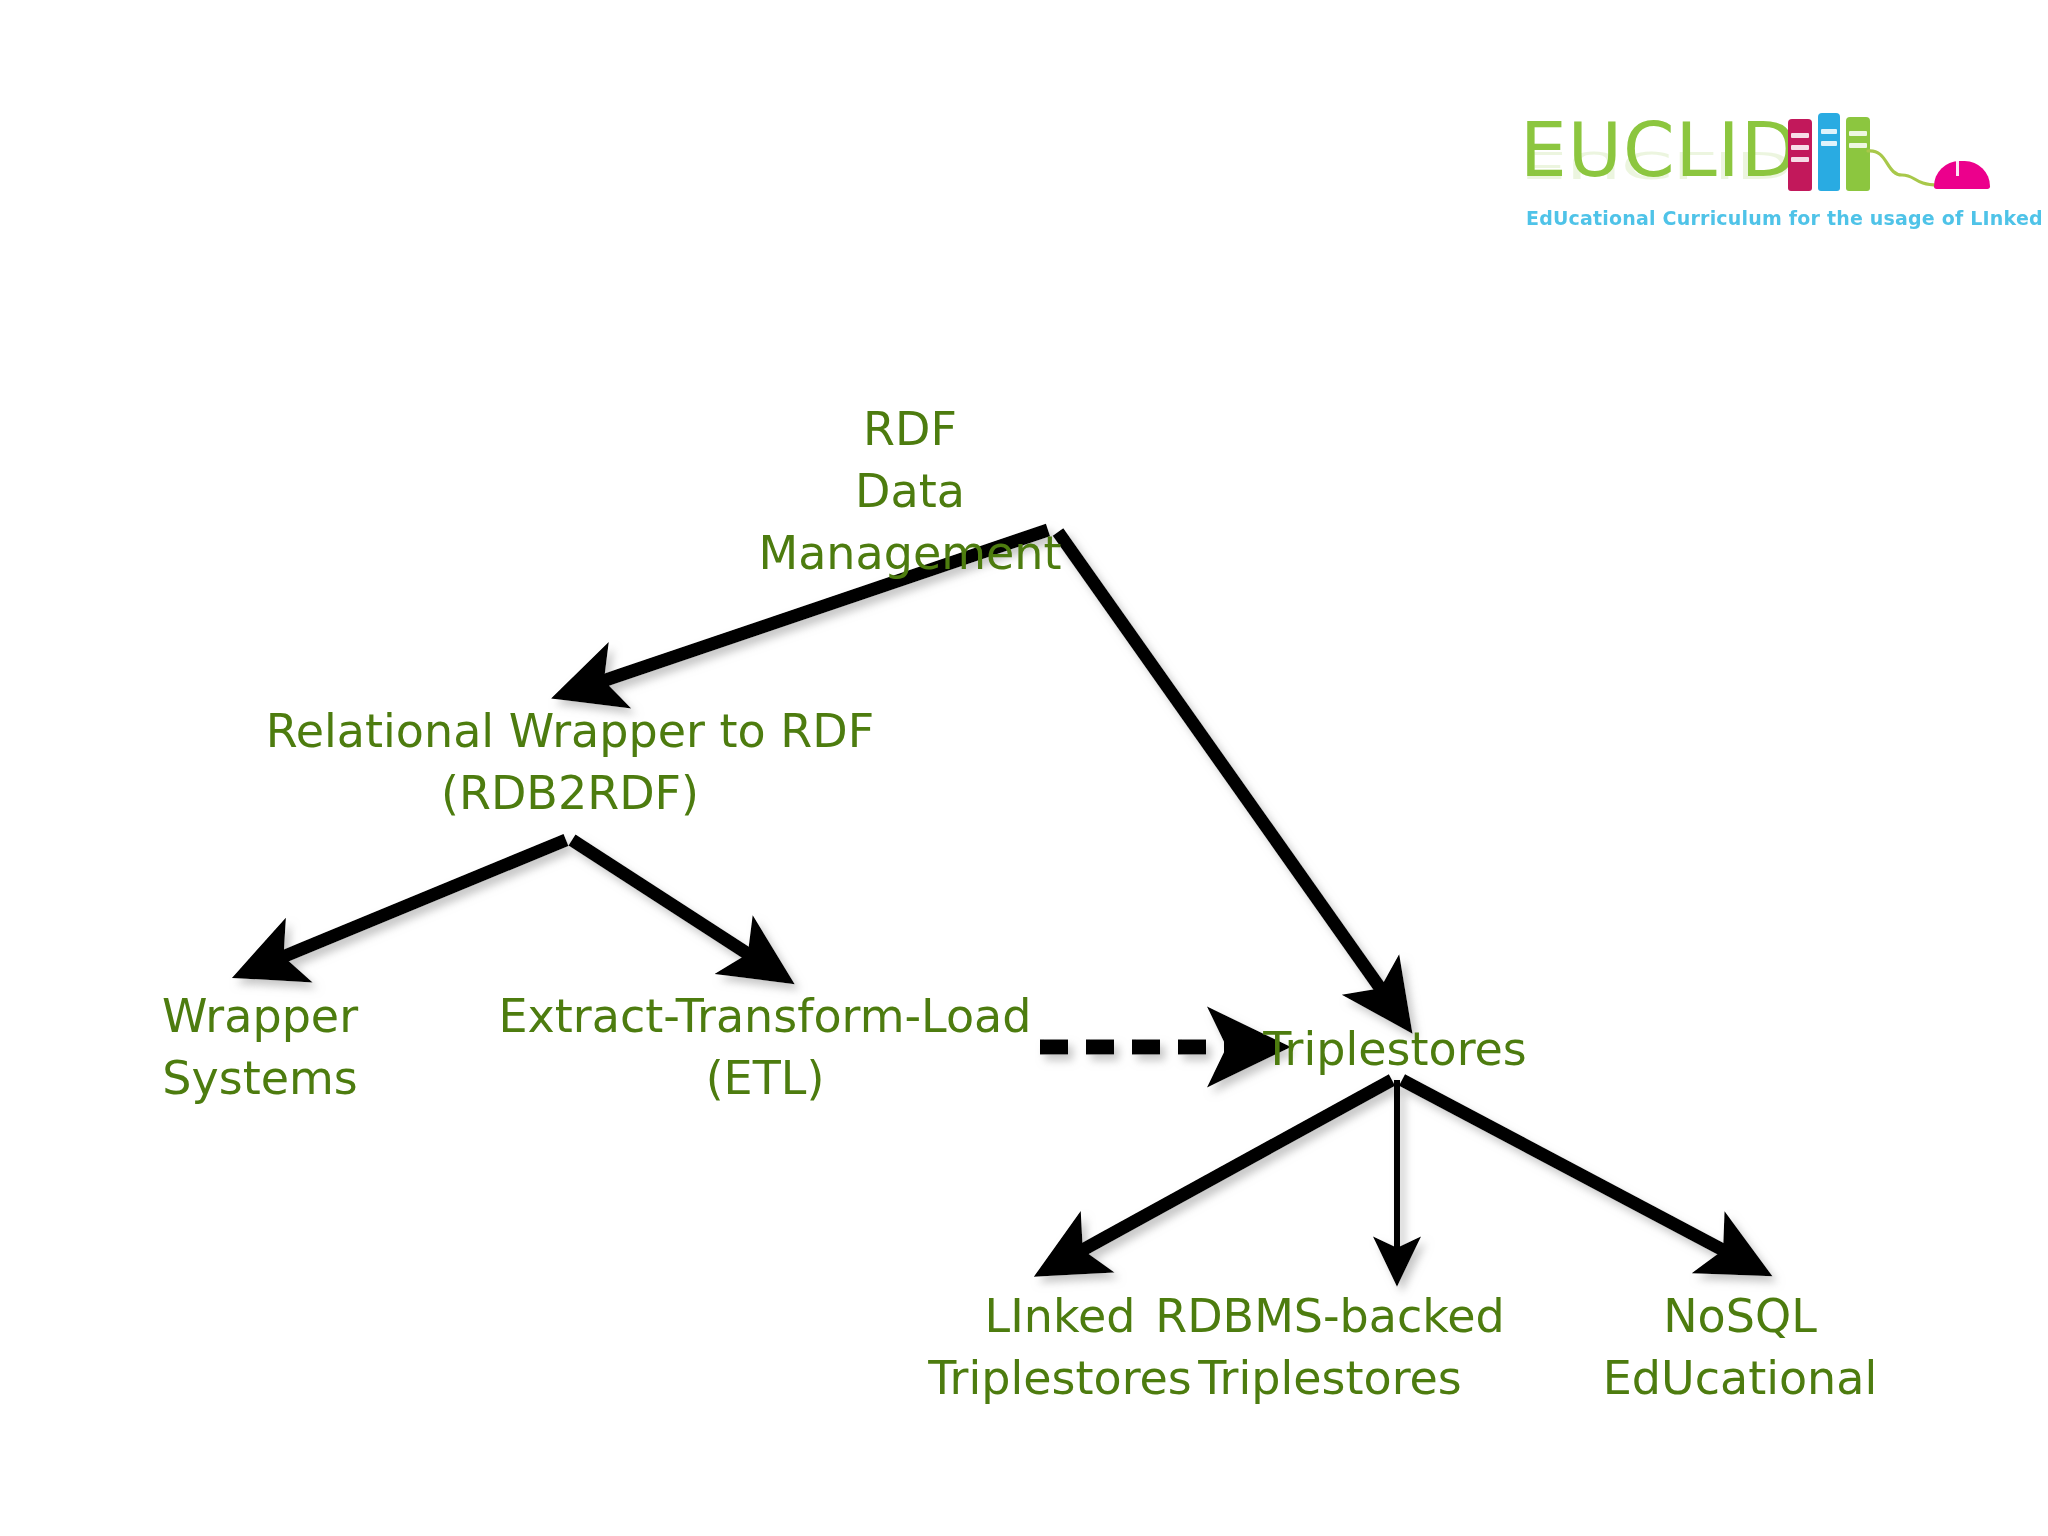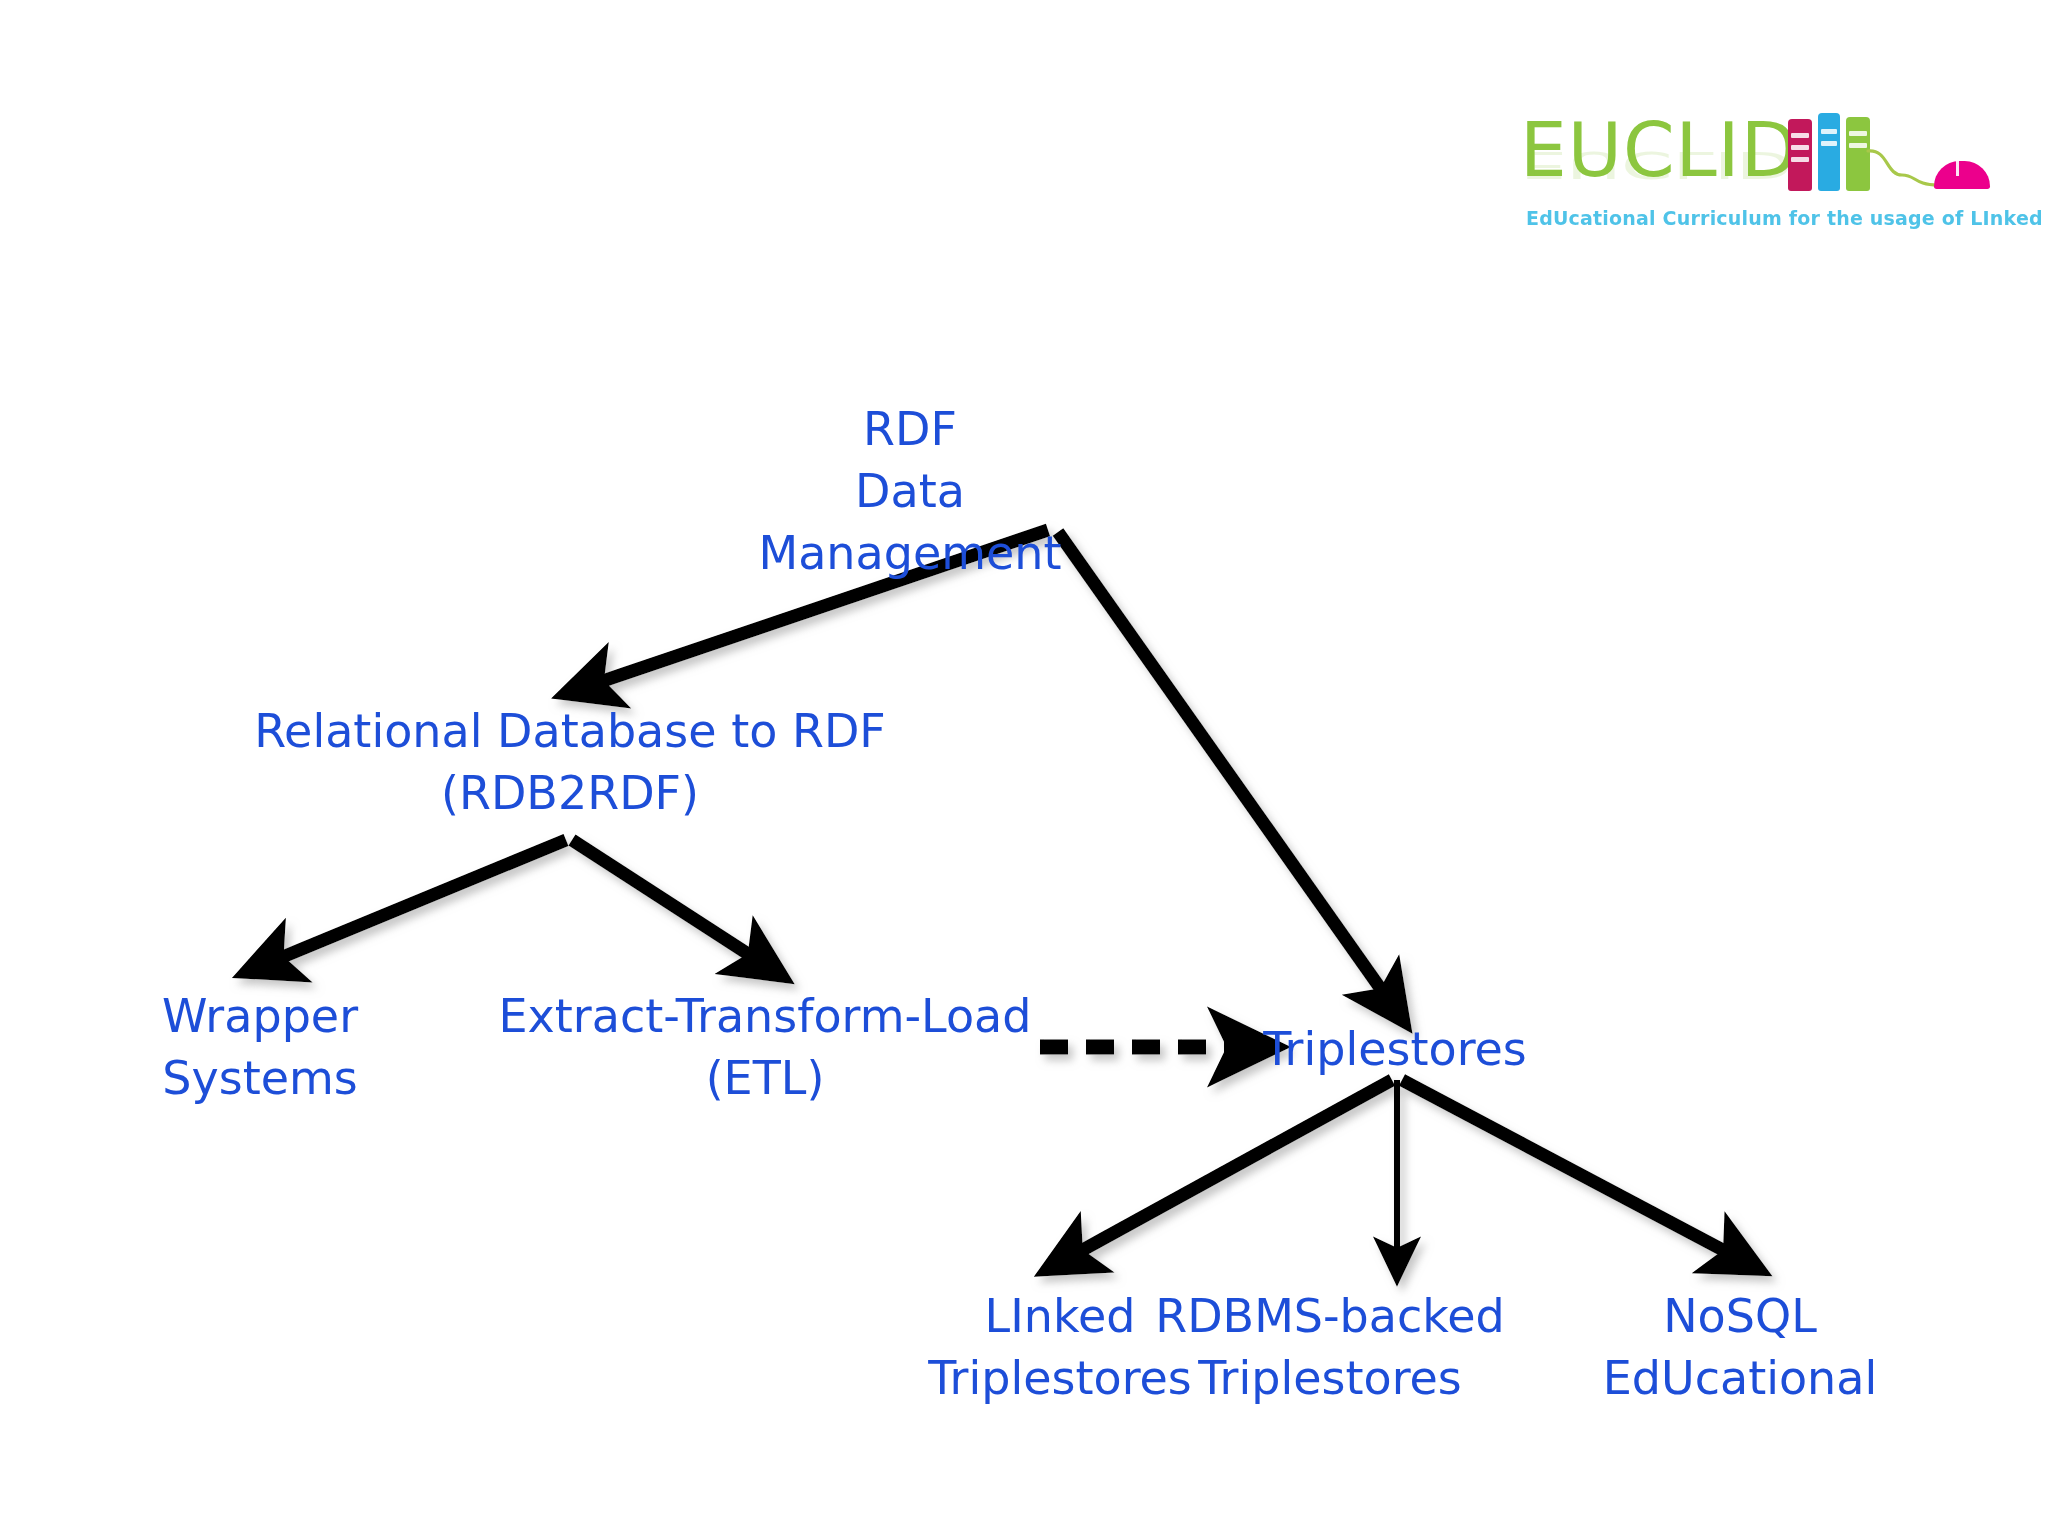--- a/index.html
+++ b/index.html
@@ -141,21 +141,21 @@
   #arrow-layer {
     position: absolute;
     left: 0;
     top: 0;
     width: 2048px;
     height: 1536px;
     pointer-events: none;
   }
   .node {
     position: absolute;
-    color: #1d4ed8;
+    color: #4d7c0f;
     font-family: "DejaVu Sans", sans-serif;
     font-size: 46px;
     line-height: 62px;
     text-align: center;
     white-space: pre-line;
     font-weight: 400;
   }
   #node-root        { left: 700px;  top: 398px;  width: 420px; }
   #node-rdb2rdf     { left: 240px;  top: 700px;  width: 660px; }
   #node-wrapper     { left: 110px;  top: 985px;  width: 300px; }
@@ -239,21 +239,21 @@
         <line x1="1392" y1="1080" x2="1068" y2="1258" stroke="#000000" stroke-width="13" marker-end="url(#ah)"></line>
 
         <line x1="1397" y1="1080" x2="1397" y2="1258" stroke="#000000" stroke-width="6" marker-end="url(#ah-thin)"></line>
 
         <line x1="1402" y1="1080" x2="1738" y2="1258" stroke="#000000" stroke-width="13" marker-end="url(#ah)"></line>
       </g>
     </svg>
 
     <div class="node" id="node-root">RDF
 Data Management</div>
-    <div class="node" id="node-rdb2rdf">Relational Database to RDF
+    <div class="node" id="node-rdb2rdf">Relational Wrapper to RDF
 (RDB2RDF)</div>
     <div class="node" id="node-wrapper">Wrapper
 Systems</div>
     <div class="node" id="node-etl">Extract-Transform-Load
 (ETL)</div>
     <div class="node" id="node-triplestores">Triplestores</div>
     <div class="node" id="node-native">LInked
 Triplestores</div>
     <div class="node" id="node-rdbms">RDBMS-backed
 Triplestores</div>

